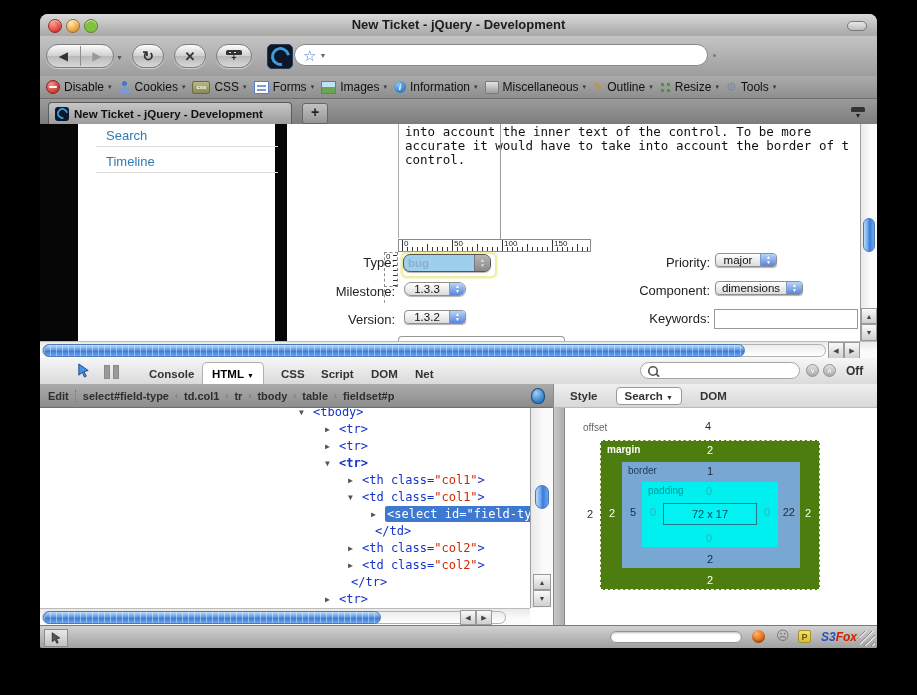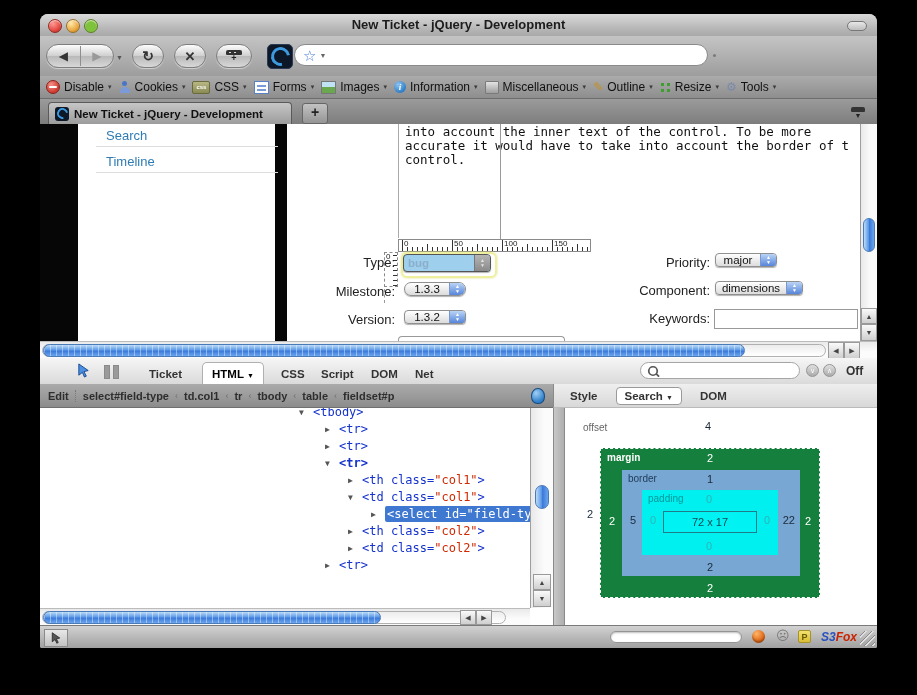--- a/index.html
+++ b/index.html
@@ -186,21 +186,21 @@
 
   .tree-vsb{left:490px;top:0;width:23px;height:200px;}
   .tree-hsb{left:0;top:200px;width:490px;height:17px;}
   .panel-div{position:absolute;left:513px;top:0;width:12px;height:217px;background:linear-gradient(90deg,#c8c8c8,#aeaeae);
              border-left:1px solid #8a8a8a;border-right:1px solid #8a8a8a;box-sizing:border-box;}
   .rpanel{position:absolute;left:525px;top:0;width:312px;height:217px;background:#fff;overflow:hidden;}
 
   
   .bm-offset-label{position:absolute;left:18px;top:14px;font-size:10px;color:#666;}
   .bm-num{position:absolute;font-size:11px;color:#1a2a3a;}
-  .bm-margin{position:absolute;left:35px;top:40px;width:220px;height:150px;background:#15803d;
+  .bm-margin{position:absolute;left:35px;top:32px;width:220px;height:150px;background:#4d7c0f;
              border:1px dashed #fff;box-sizing:border-box;}
   .bm-border{position:absolute;left:21px;top:21px;width:178px;height:106px;background:#79a7d3;}
   .bm-padding{position:absolute;left:20px;top:20px;width:136px;height:65px;background:#00efef;}
   .bm-content{position:absolute;left:21px;top:21px;width:94px;height:22px;background:#00f2f2;border:1px solid #1f7a8a;
               display:flex;align-items:center;justify-content:center;font-size:11px;color:#0a4a55;box-sizing:border-box;}
   .bm-label{position:absolute;left:6px;top:3px;font-size:10px;font-weight:bold;}
   .bm-margin>.bm-label{color:#fff;}
   .bm-border>.bm-label{color:#1d3a58;font-weight:normal;}
   .bm-padding>.bm-label{color:#00999b;font-weight:normal;}
   .w{color:#fff;}
@@ -351,21 +351,21 @@
             <span class="t3"></span>
         </div>
         <div class="ruler-v">
           <span class="num">0</span>
           <span class="t1"></span>
         </div>
         <div class="ruler-v-tail"></div>
 
         <div class="flabel" style="left:20px;top:131px;width:88px;">Type:</div>
         <div class="hl-ring" style="left:114px;top:128px;width:92px;height:22px;">
-          <div class="mselect" style="width:88px;height:18px;">
+          <div class="mselect" style="width:88px;height:18px;border-radius:7px;">
             <span class="txt">bug</span>
             <span class="step">
                 <span>▲</span>
                 <span>▼</span>
               </span>
           </div>
         </div>
         <div class="flabel" style="left:20px;top:160px;width:88px;">Milestone:</div>
         <div class="mselect" style="left:117px;top:158px;width:62px;border-radius:7px;">
           <span class="txt">1.3.3</span>
@@ -422,21 +422,21 @@
       <span class="fb-ic" style="left:8px;"><span class="bugico"></span></span>
       <span class="fb-ic" style="left:36px;top:5px;">
         <svg class="cursor-svg" width="15" height="15" viewBox="0 0 16 16">
             <path d="M3 1 L13 8 L8.5 9.2 L11 14 L9 15 L6.8 10 L3 13 Z" fill="#4a8fe0" stroke="#1a4a90" stroke-width="1"></path>
           </svg>
       </span>
       <span class="fb-ic pausebars" style="left:64px;top:7px;">
           <i></i>
           <i></i>
         </span>
-      <span class="fb-tab" style="left:100px;">Ticket</span>
+      <span class="fb-tab" style="left:100px;">Console</span>
       <span class="fb-tab active" style="left:162px;"><span>HTML</span> <span style="font-size:7px;">▼</span></span>
       <span class="fb-tab" style="left:232px;">CSS</span>
       <span class="fb-tab" style="left:272px;">Script</span>
       <span class="fb-tab" style="left:322px;">DOM</span>
       <span class="fb-tab" style="left:366px;">Net</span>
       <div class="fb-search">
         <span class="mag" style="transform:scale(.85);"></span>
         <input type="text" style="">
       </div>
       <span class="circ-btn" style="left:766px;">∨</span>
@@ -469,22 +469,24 @@
     <div class="fb-panels">
       <div class="tree">
         <div style="margin-top:-4px;">
           <div class="trow" style="padding-left:259px;"><span class="tri">▼</span><span class="tag">&lt;tbody&gt;</span></div>
           <div class="trow" style="padding-left:285px;"><span class="tri">▶</span><span class="tag">&lt;tr&gt;</span></div>
           <div class="trow" style="padding-left:285px;"><span class="tri">▶</span><span class="tag">&lt;tr&gt;</span></div>
           <div class="trow" style="padding-left:285px;font-weight:bold;"><span class="tri">▼</span><span class="tag">&lt;tr&gt;</span></div>
           <div class="trow" style="padding-left:308px;"><span class="tri">▶</span><span class="tag">&lt;th class=</span><span class="attrval">"col1"</span><span class="tag">&gt;</span></div>
           <div class="trow" style="padding-left:308px;"><span class="tri">▼</span><span class="tag">&lt;td class=</span><span class="attrval">"col1"</span><span class="tag">&gt;</span></div>
           <div class="trow" style="padding-left:331px;"><span class="tri">▶</span><span class="selrow"><span class="tag">&lt;select id=</span><span class="attrval">"field-type</span></span></div>
+          <div class="trow" style="padding-left:335px;"><span class="tag">&lt;/td&gt;</span></div>
           <div class="trow" style="padding-left:308px;"><span class="tri">▶</span><span class="tag">&lt;th class=</span><span class="attrval">"col2"</span><span class="tag">&gt;</span></div>
           <div class="trow" style="padding-left:308px;"><span class="tri">▶</span><span class="tag">&lt;td class=</span><span class="attrval">"col2"</span><span class="tag">&gt;</span></div>
+          <div class="trow" style="padding-left:311px;"><span class="tag">&lt;/tr&gt;</span></div>
           <div class="trow" style="padding-left:285px;"><span class="tri">▶</span><span class="tag">&lt;tr&gt;</span></div>
         </div>
       </div>
 
       <div class="sb-track-v tree-vsb">
         <div class="aqua-v" style="left:4px;top:77px;width:14px;height:24px;"></div>
         <div class="sb-btn" style="left:2px;top:166px;width:18px;height:16px;">▲</div>
         <div class="sb-btn" style="left:2px;top:182px;width:18px;height:17px;">▼</div>
       </div>
 

